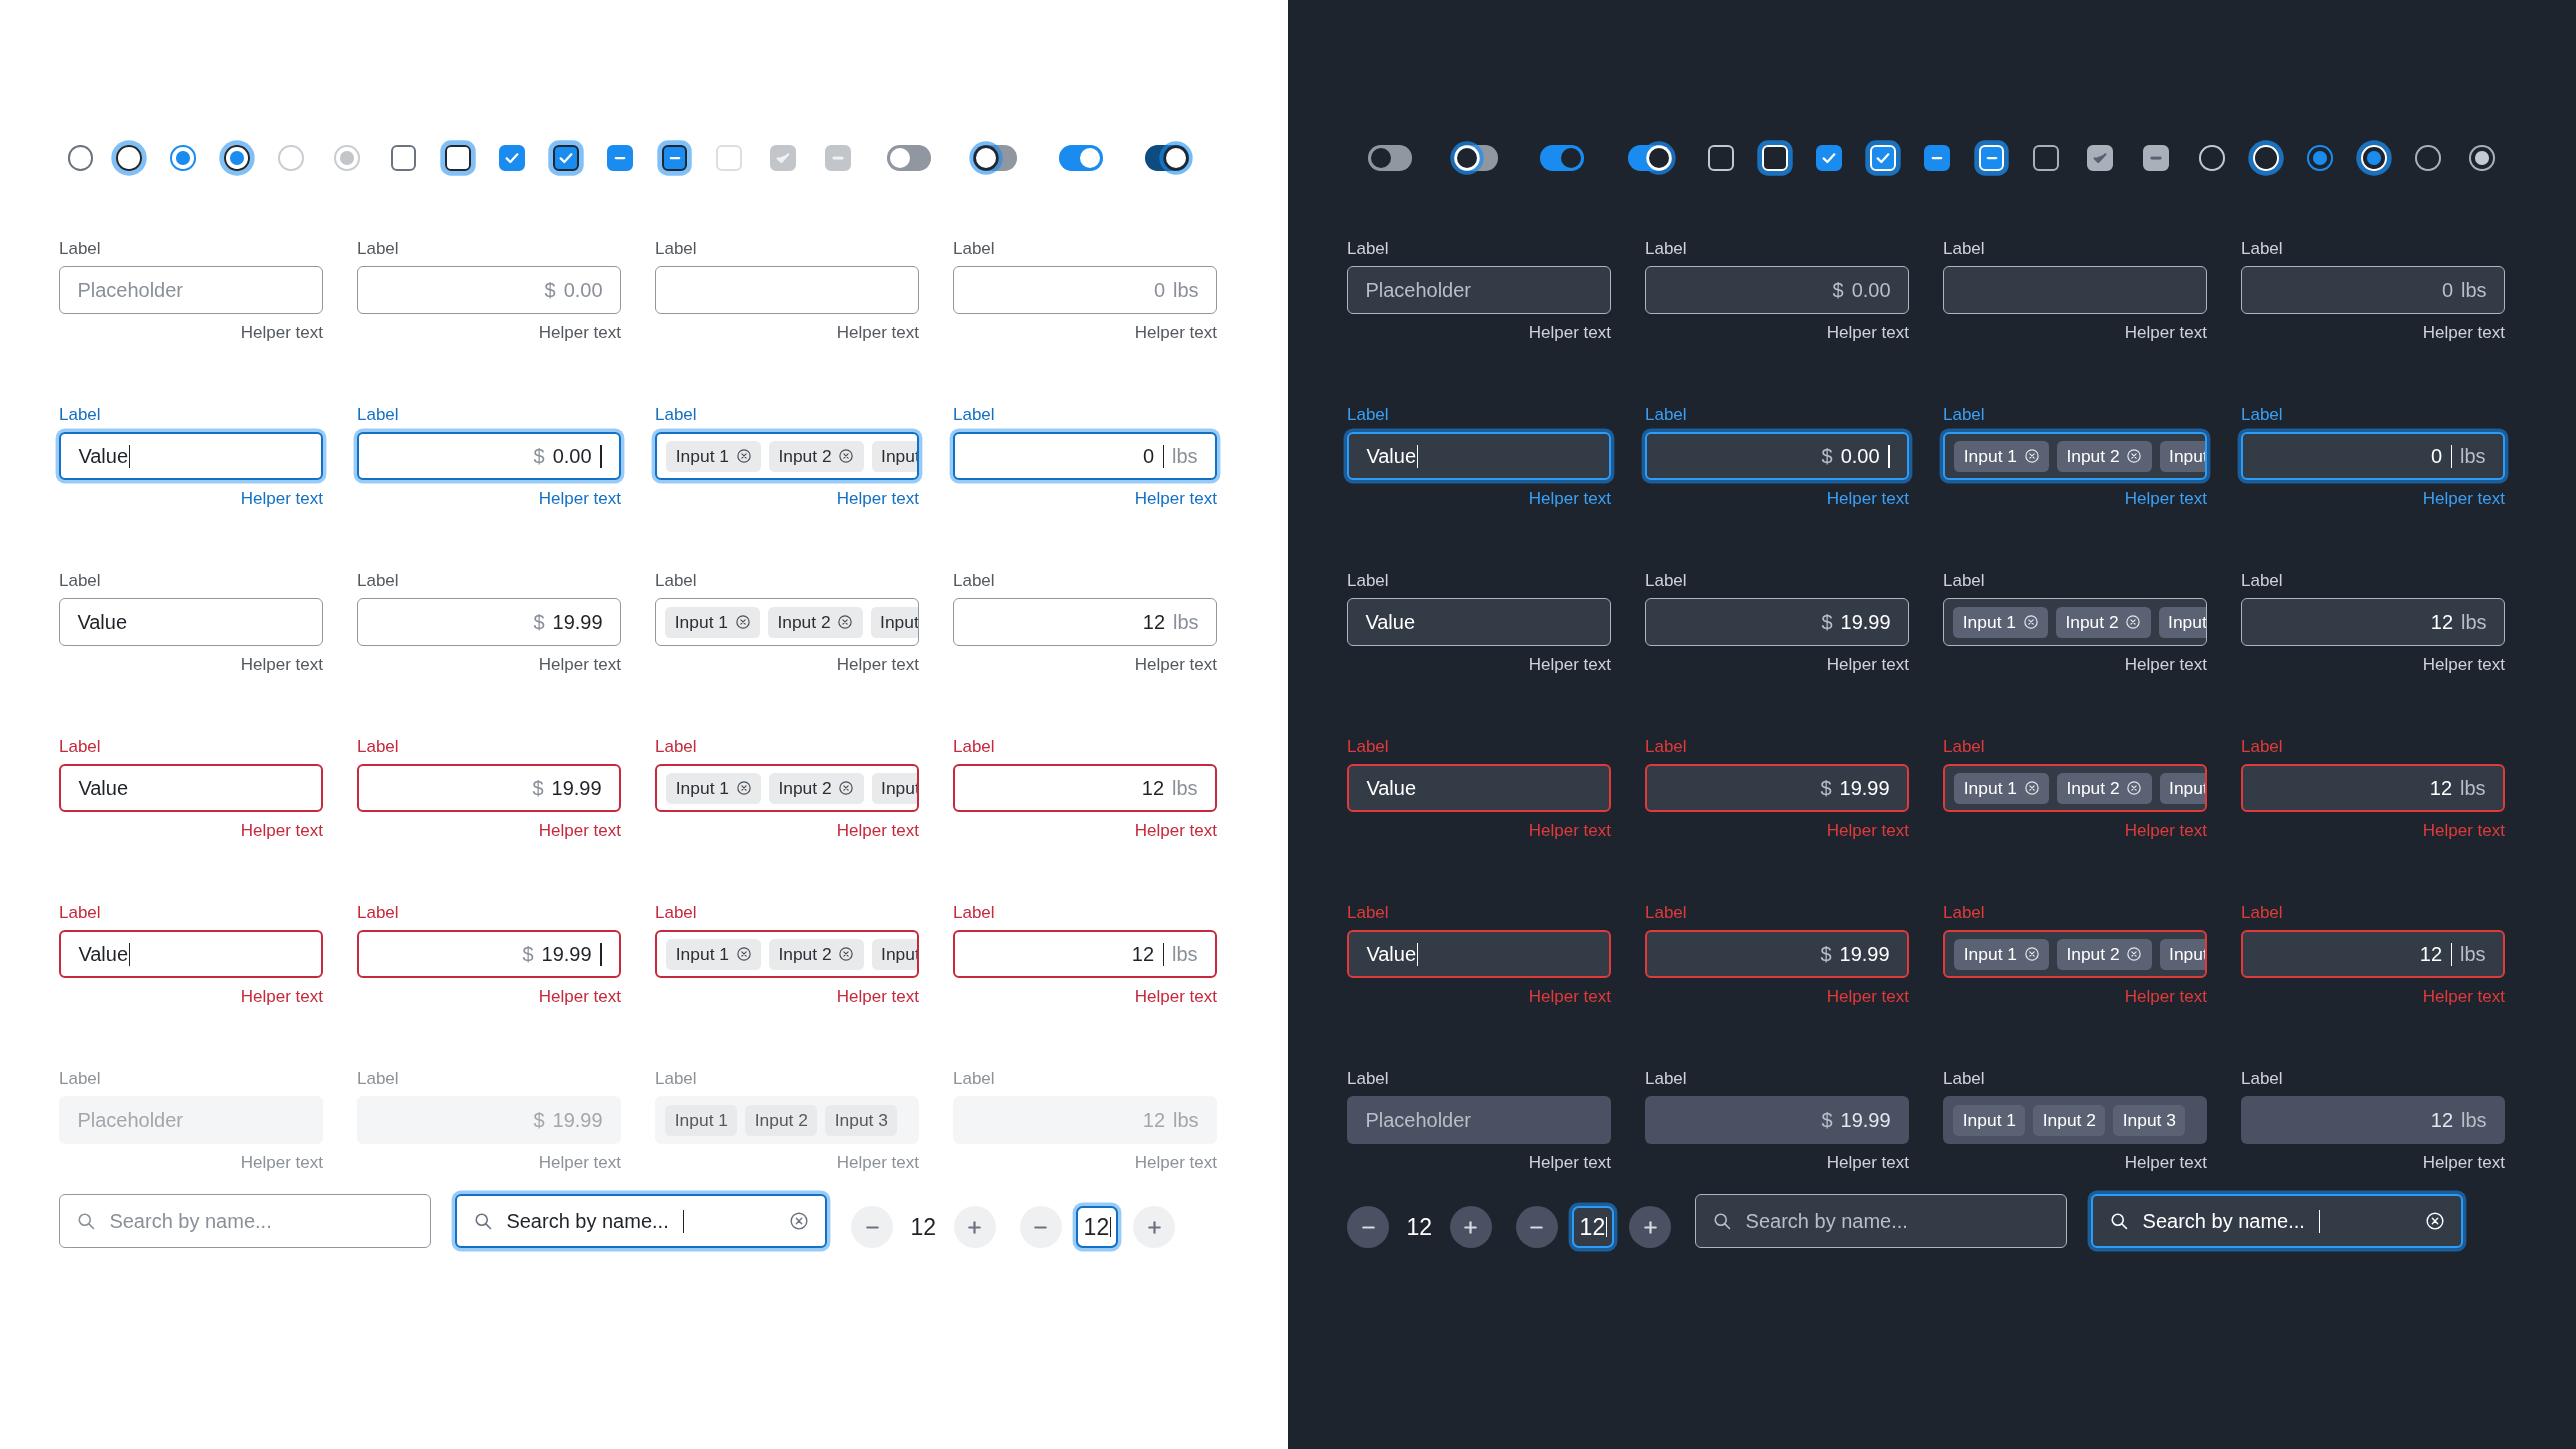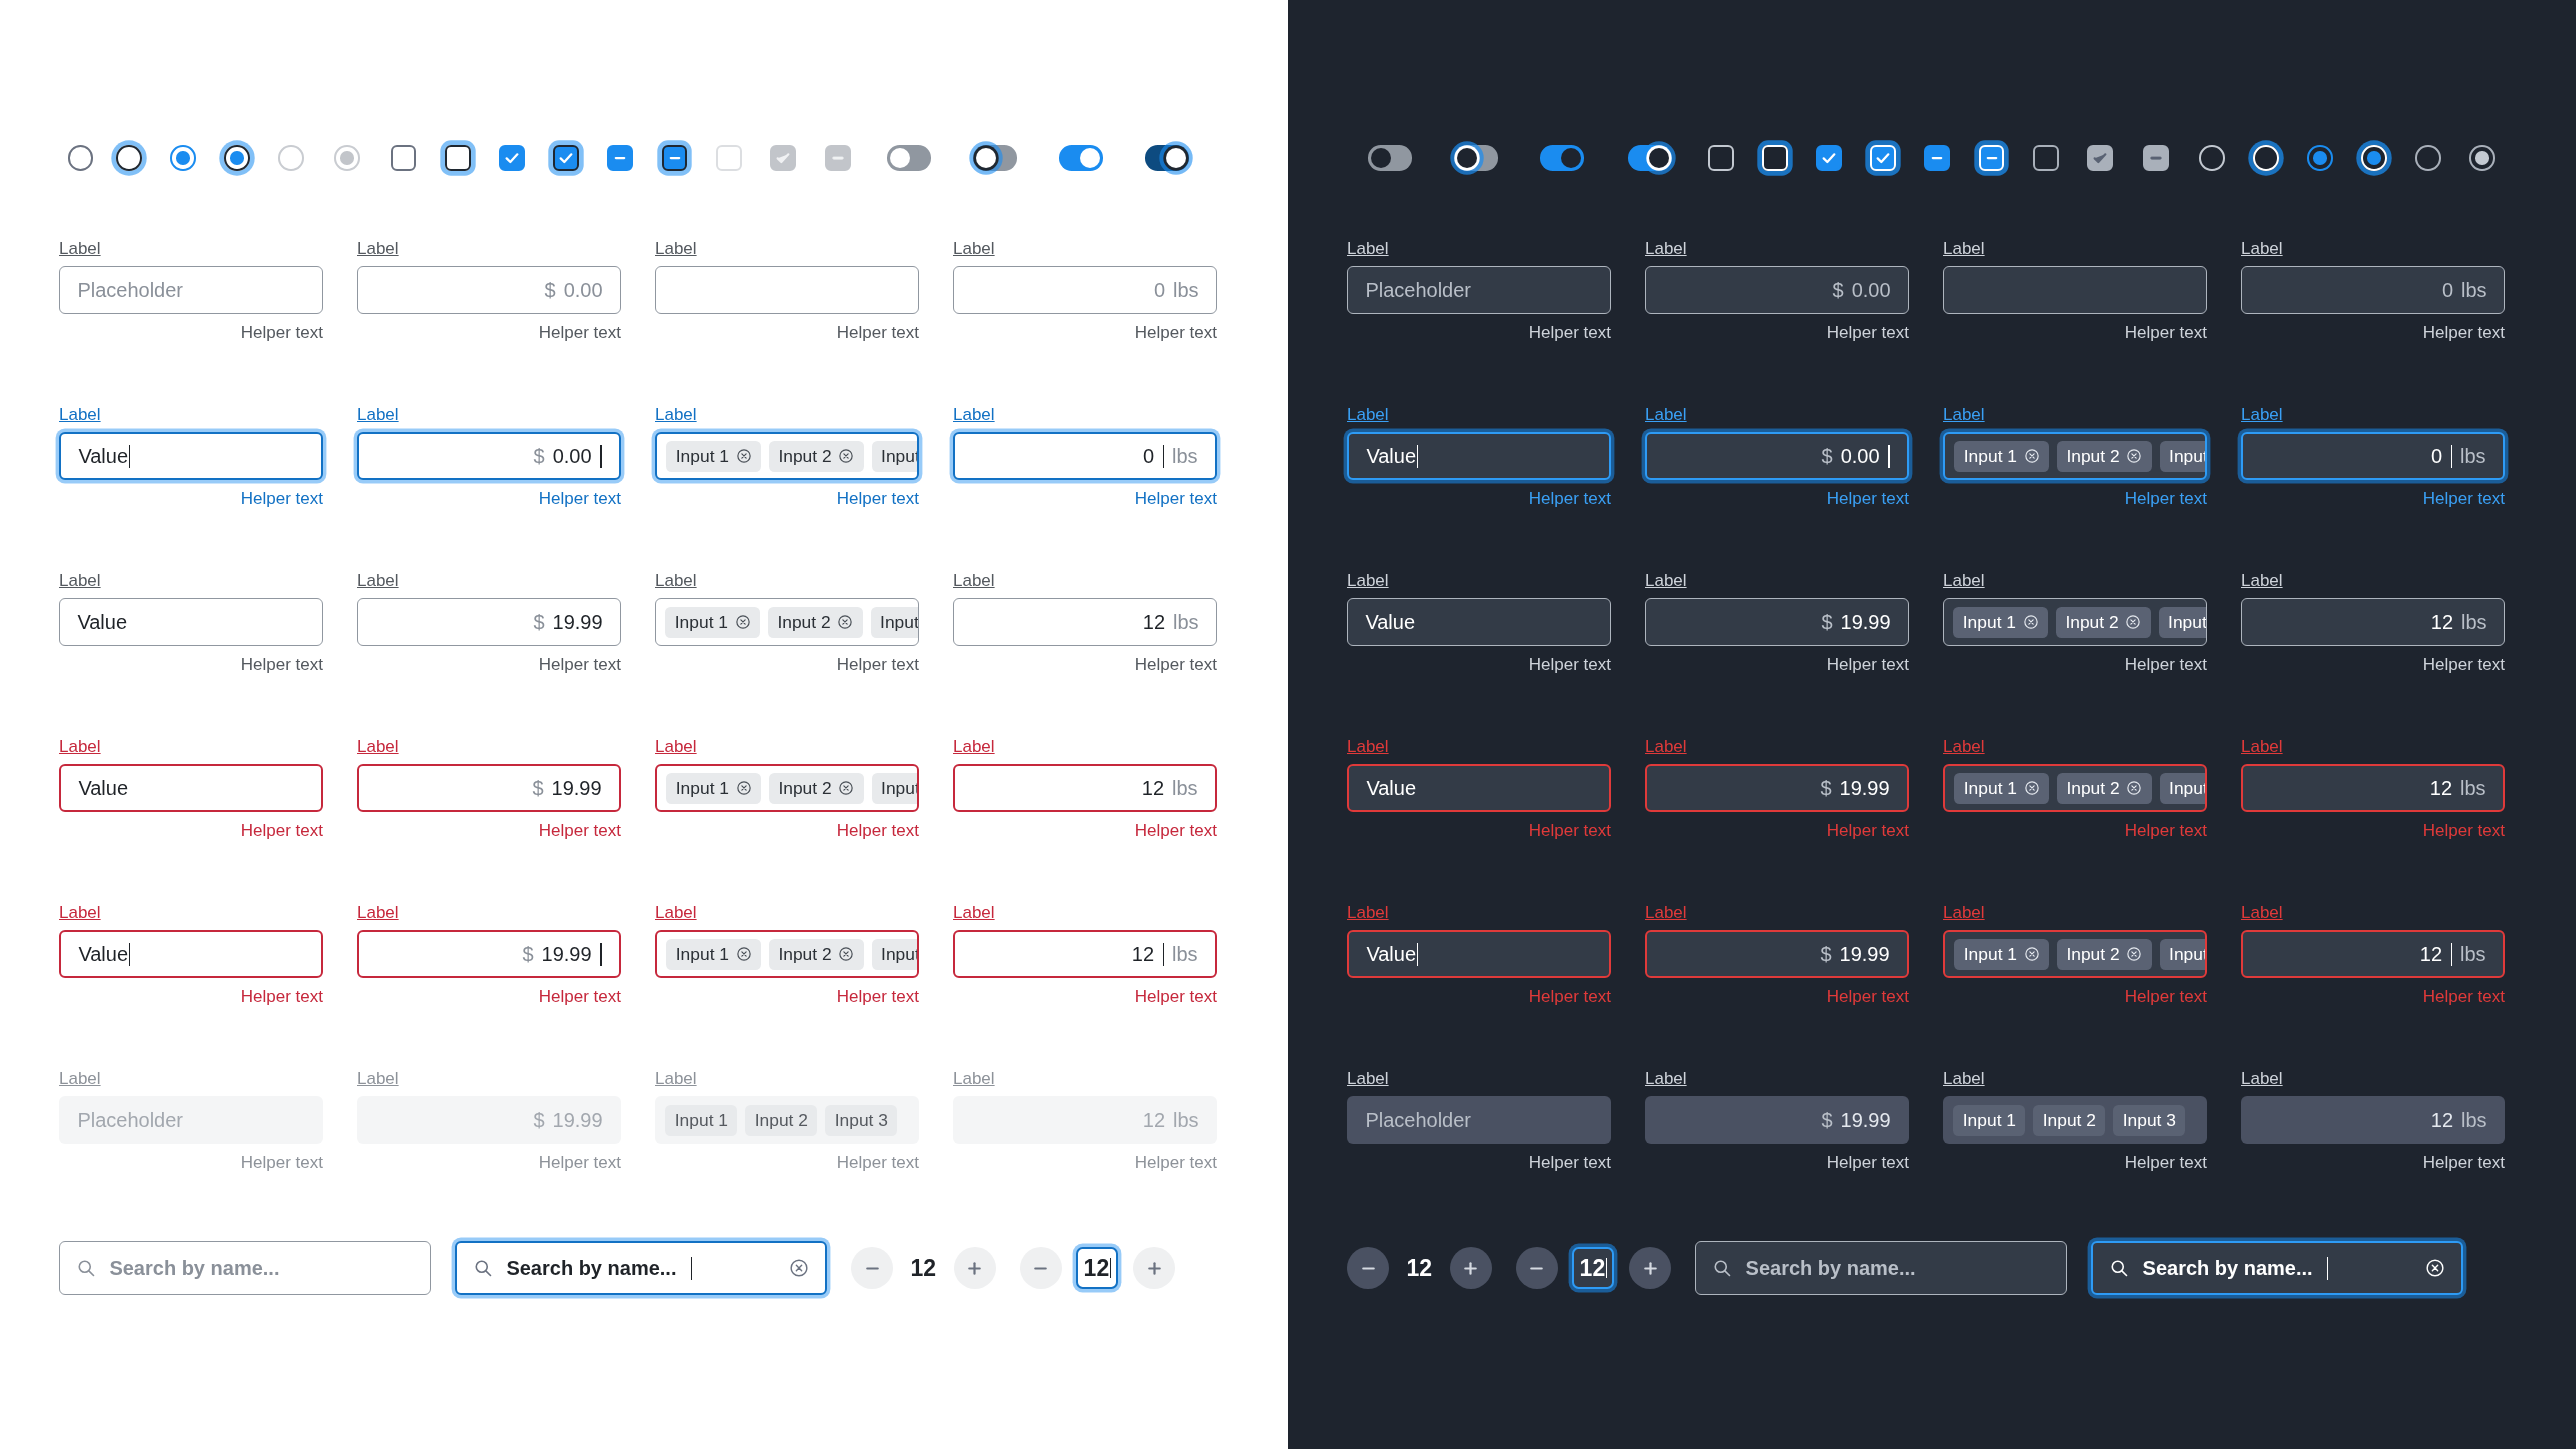--- a/index.html
+++ b/index.html
@@ -103,21 +103,20 @@
     display: grid;
     grid-template-columns: repeat(4, 264px);
     column-gap: 34px;
     row-gap: 0;
   }
   .cell { height: 166px; }
 
   .f-label {
     font-size: 17px; color: #54595f; line-height: 1;
     margin-bottom: 9.4px;
-    text-decoration: underline;
   }
   .panel--dark .f-label { color: #ced3da; }
   .f-helper {
     font-size: 17px; color: #54595f; line-height: 1;
     margin-top: 9.4px;
     text-align: right;
   }
   .panel--dark .f-helper { color: #ced3da; }
 
   .f-box {
@@ -181,22 +180,22 @@
     padding: 5.4px 9.4px; font-size: 17.4px; color: #2b3036;
     white-space: nowrap; flex: none;
   }
   .panel--dark .chip { background: #5a6273; color: #ffffff; }
   .is-disabled .chip { background: #e8eaec; color: #55595f; }
   .panel--dark .is-disabled .chip { background: #5a6273; color: #ffffff; }
   .chip svg { width: 16px; height: 16px; display: block; flex: none; }
 
   
   .bottom {
-    position: absolute; left: 59px; top: 1241px;
-    display: flex; align-items: center; gap: 24px; font-weight: bold;
+    position: absolute; left: 59px; top: 1194px;
+    display: flex; align-items: flex-end; gap: 24px;
   }
   .search {
     width: 372px; height: 54px; border-radius: 6px;
     border: 1.3px solid #9097a0; background: #ffffff;
     display: flex; align-items: center; gap: 13.4px;
     padding: 0 16px; font-size: 20px;
   }
   .panel--dark .search { border-color: #aeb5be; background: #333B47; }
   .search.is-focused-search {
     border-color: #1271c4; border-width: 2px;

